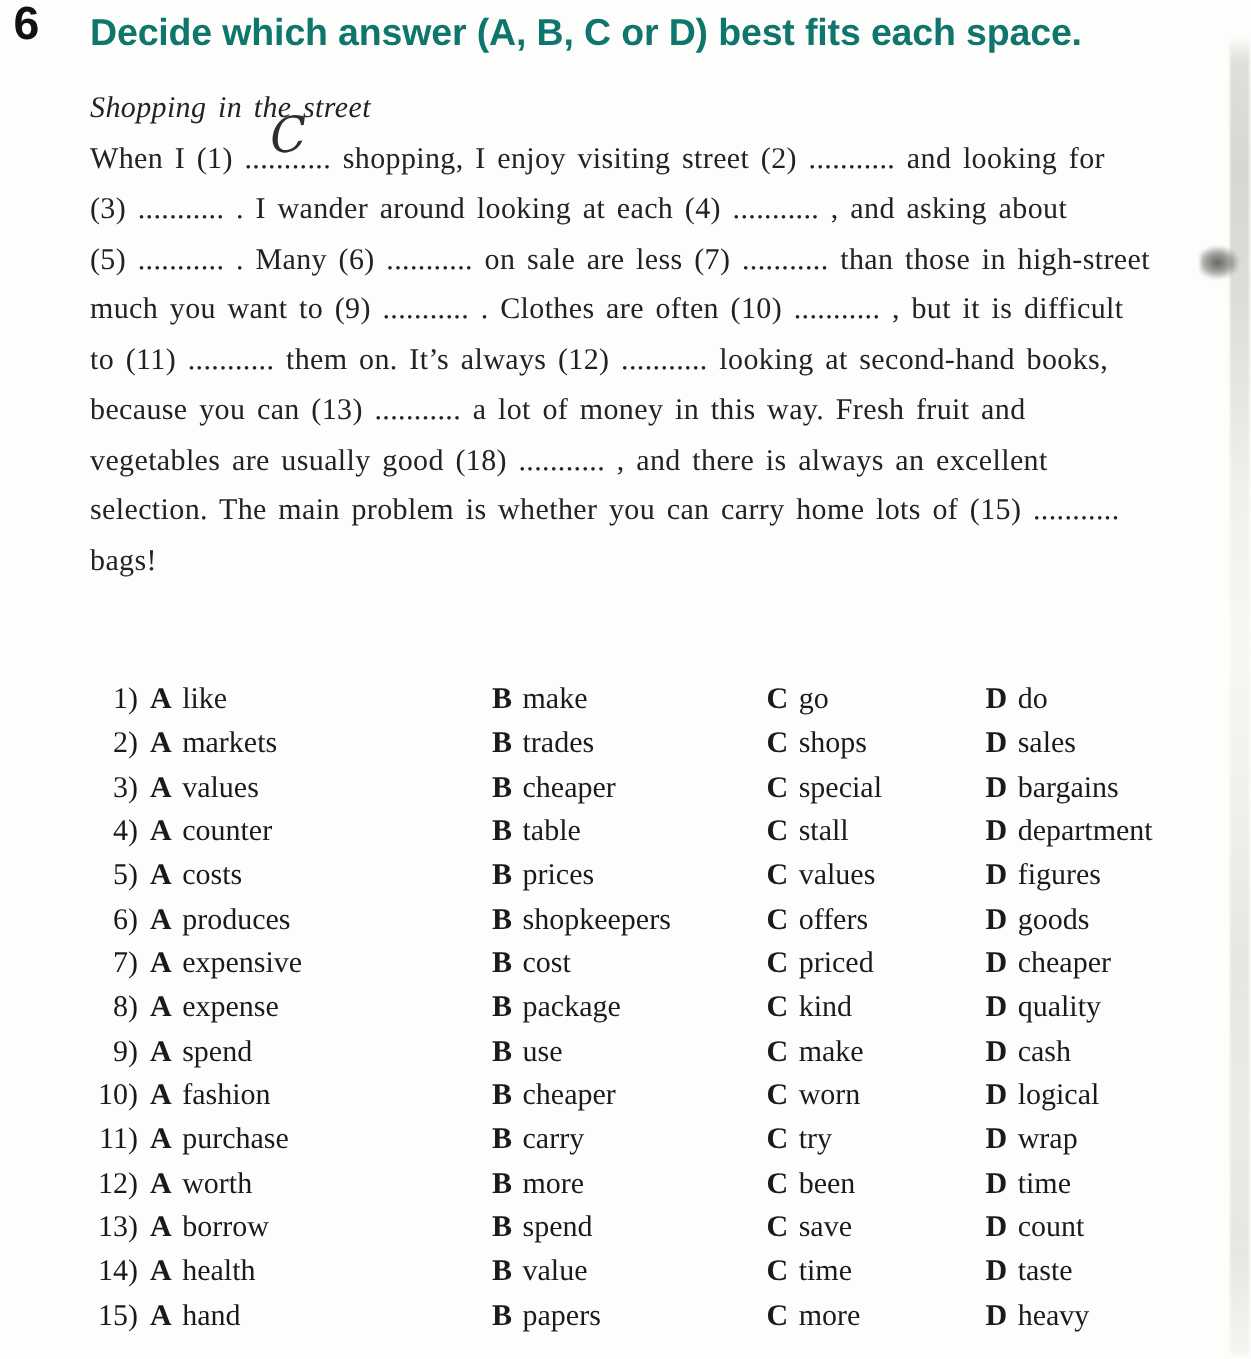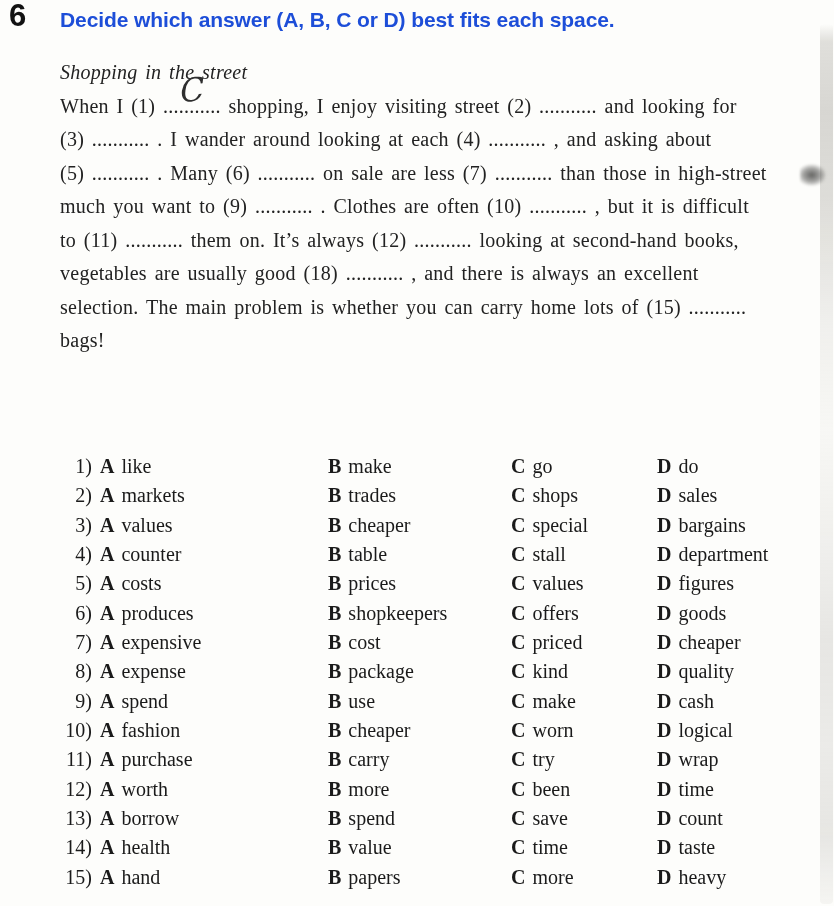--- a/index.html
+++ b/index.html
@@ -14,21 +14,21 @@
 
   
   .exercise-number {
     position: absolute; left: 9px; top: -2px;
     font-family: "Liberation Sans", sans-serif;
     font-weight: bold; font-size: 31px; color: #121212;
   }
   .instruction {
     position: absolute; left: 60px; top: 8px;
     font-family: "Liberation Sans", sans-serif;
-    font-weight: bold; font-size: 21px; color: #1d4ed8;
+    font-weight: bold; font-size: 25px; color: #0f766e;
     letter-spacing: -0.1px;
   }
 
   
   .passage {
     position: absolute; left: 60px; top: 56px;
     font-size: 20px; line-height: 33.5px;
     white-space: nowrap;
     letter-spacing: 0.25px; word-spacing: 2.5px;
     color: #222;
@@ -89,20 +89,21 @@
 <div class="exercise-number">6</div>
 <div class="instruction">Decide which answer (A, B, C or D) best fits each space.</div>
 
 <div class="passage">
   <div class="passage-title">Shopping in the street</div>
   <div class="passage-line">When I (1) ........... shopping, I enjoy visiting street (2) ........... and looking for</div>
   <div class="passage-line">(3) ........... . I wander around looking at each (4) ........... , and asking about</div>
   <div class="passage-line">(5) ........... . Many (6) ........... on sale are less (7) ........... than those in high-street</div>
   <div class="passage-line">much you want to (9) ........... . Clothes are often (10) ........... , but it is difficult</div>
   <div class="passage-line">to (11) ........... them on. It’s always (12) ........... looking at second-hand books,</div>
+  <div class="passage-line">because you can (13) ........... a lot of money in this way. Fresh fruit and</div>
   <div class="passage-line">vegetables are usually good (18) ........... , and there is always an excellent</div>
   <div class="passage-line">selection. The main problem is whether you can carry home lots of (15) ...........</div>
   <div class="passage-line">bags!</div>
 </div>
 
 <div class="hand-c">C</div>
 
 <div class="options">
   <div class="opt-row">
     <span class="row-num">1)</span>

